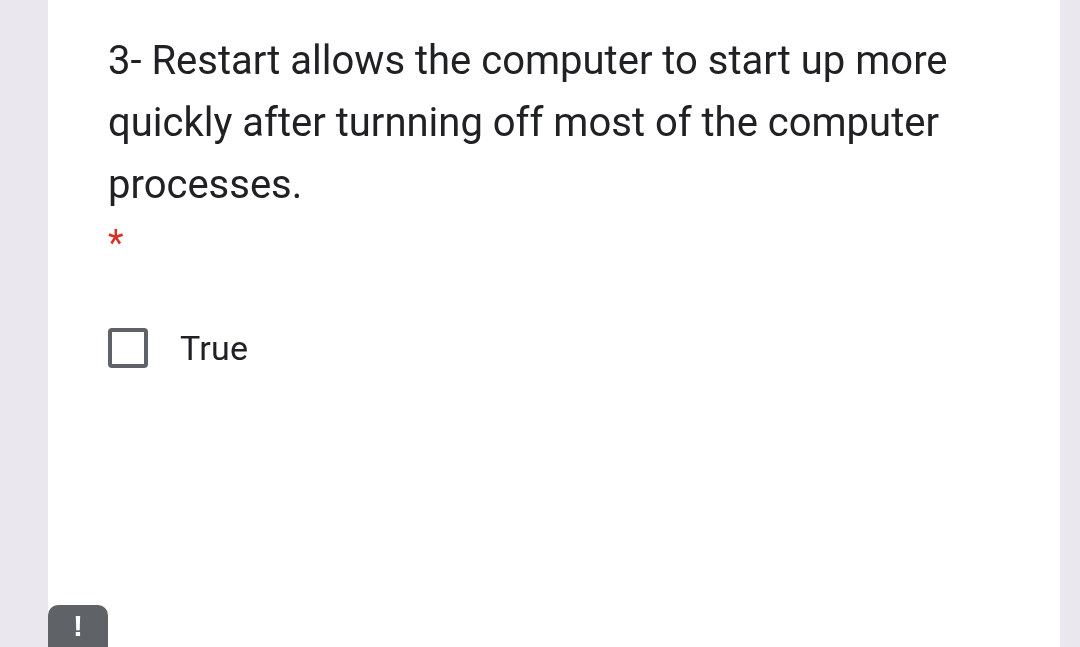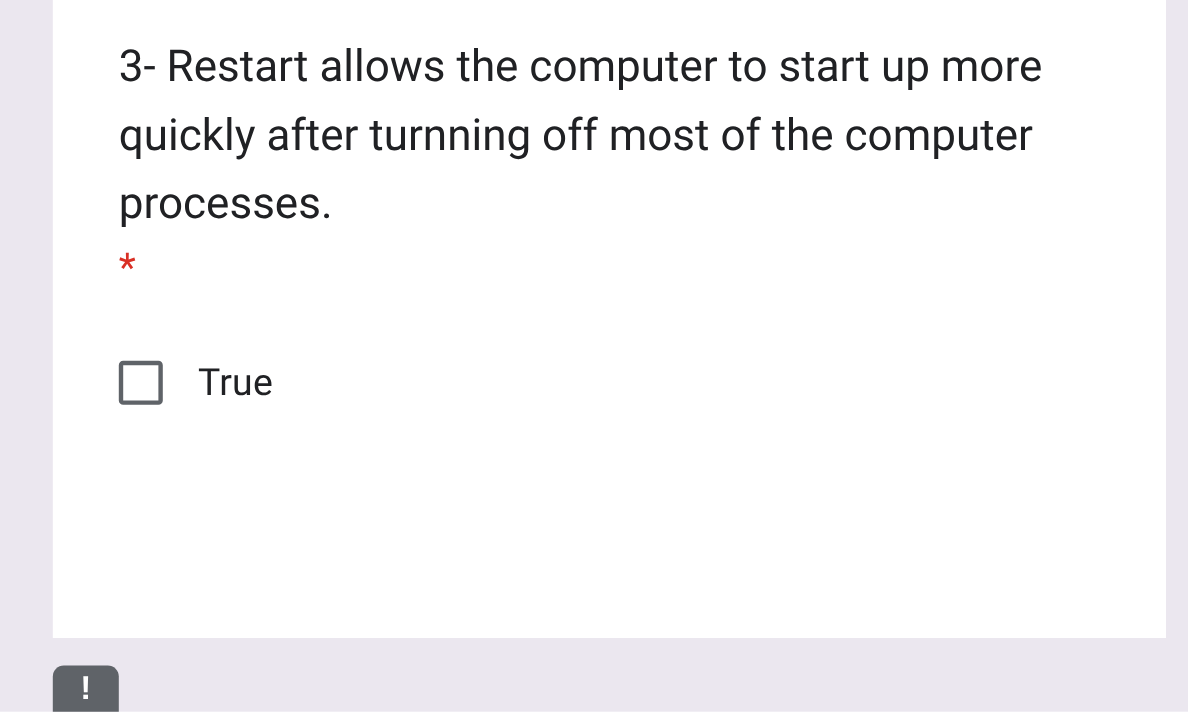--- a/index.html
+++ b/index.html
@@ -14,21 +14,21 @@
       height: 647px;
       position: relative;
       overflow: hidden;
     }
     .card {
       background: #ffffff;
       position: absolute;
       left: 48px;
       top: 0;
       right: 20px;
-      height: 580px;
+      height: 647px;
       border-radius: 0;
       padding: 30px 60px 30px 60px;
     }
     .question-text {
       font-size: 40px;
       color: #202124;
       line-height: 1.55;
       letter-spacing: 0px;
       margin-bottom: 8px;
       font-weight: 400;

